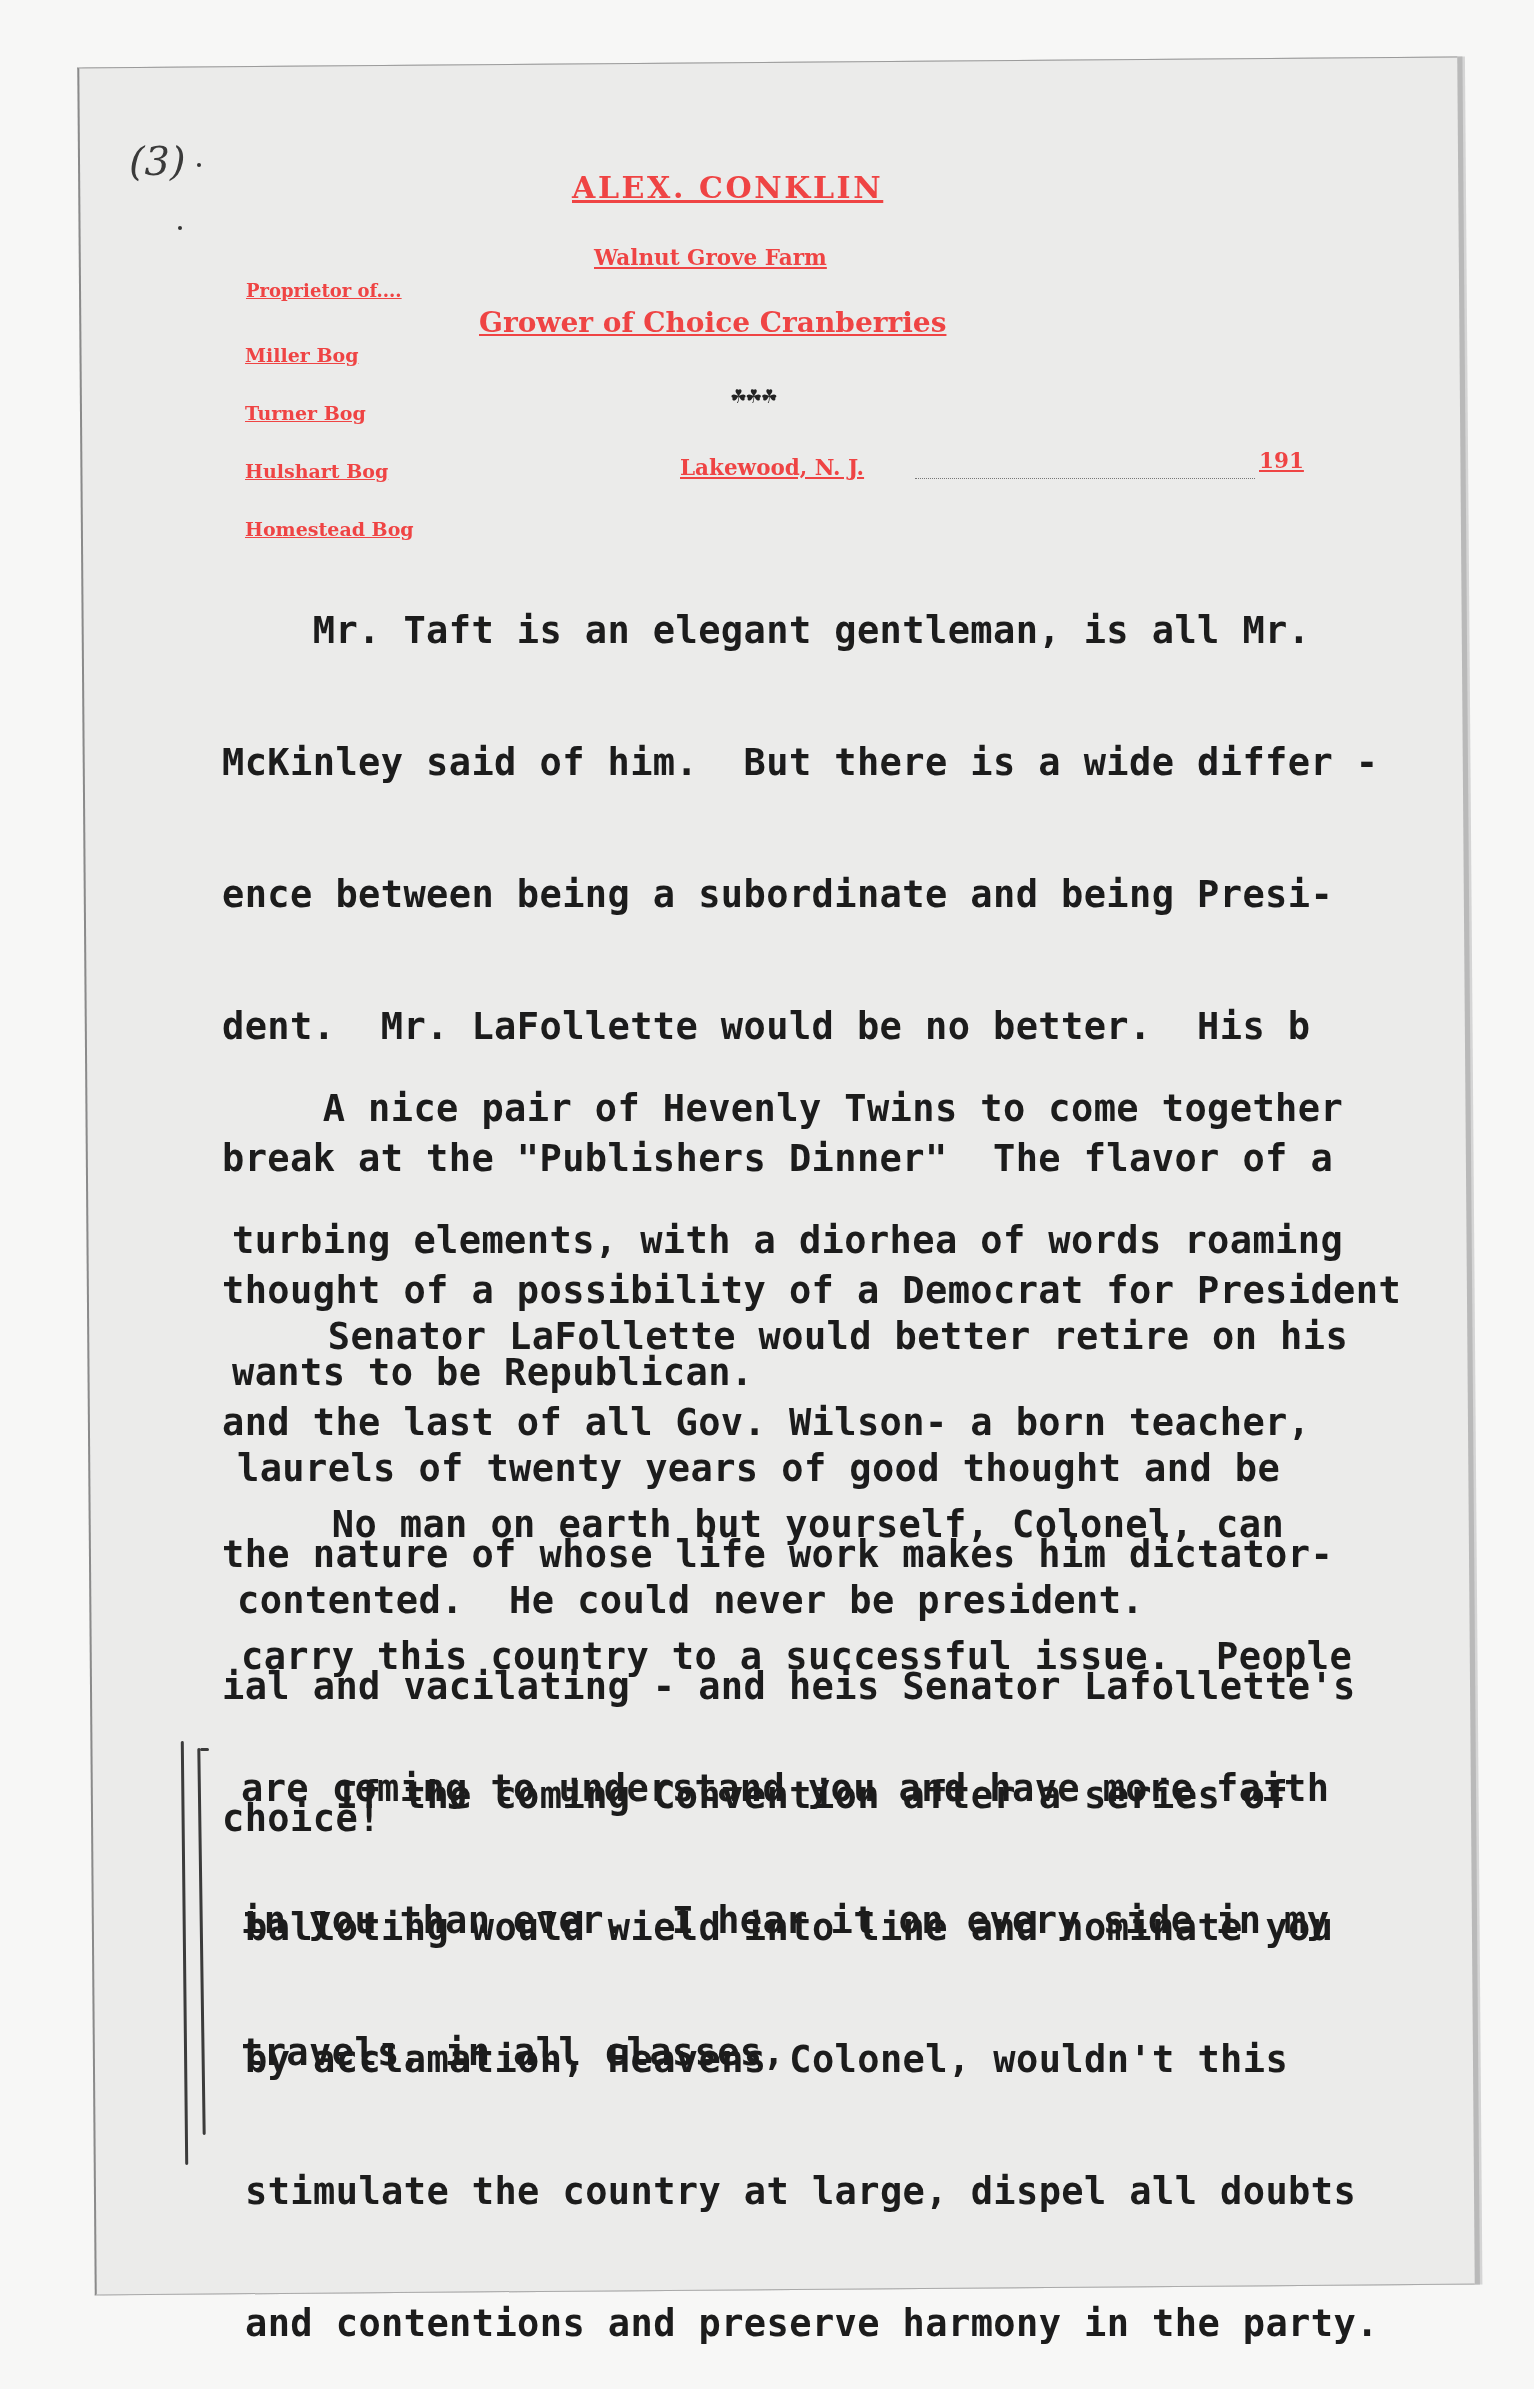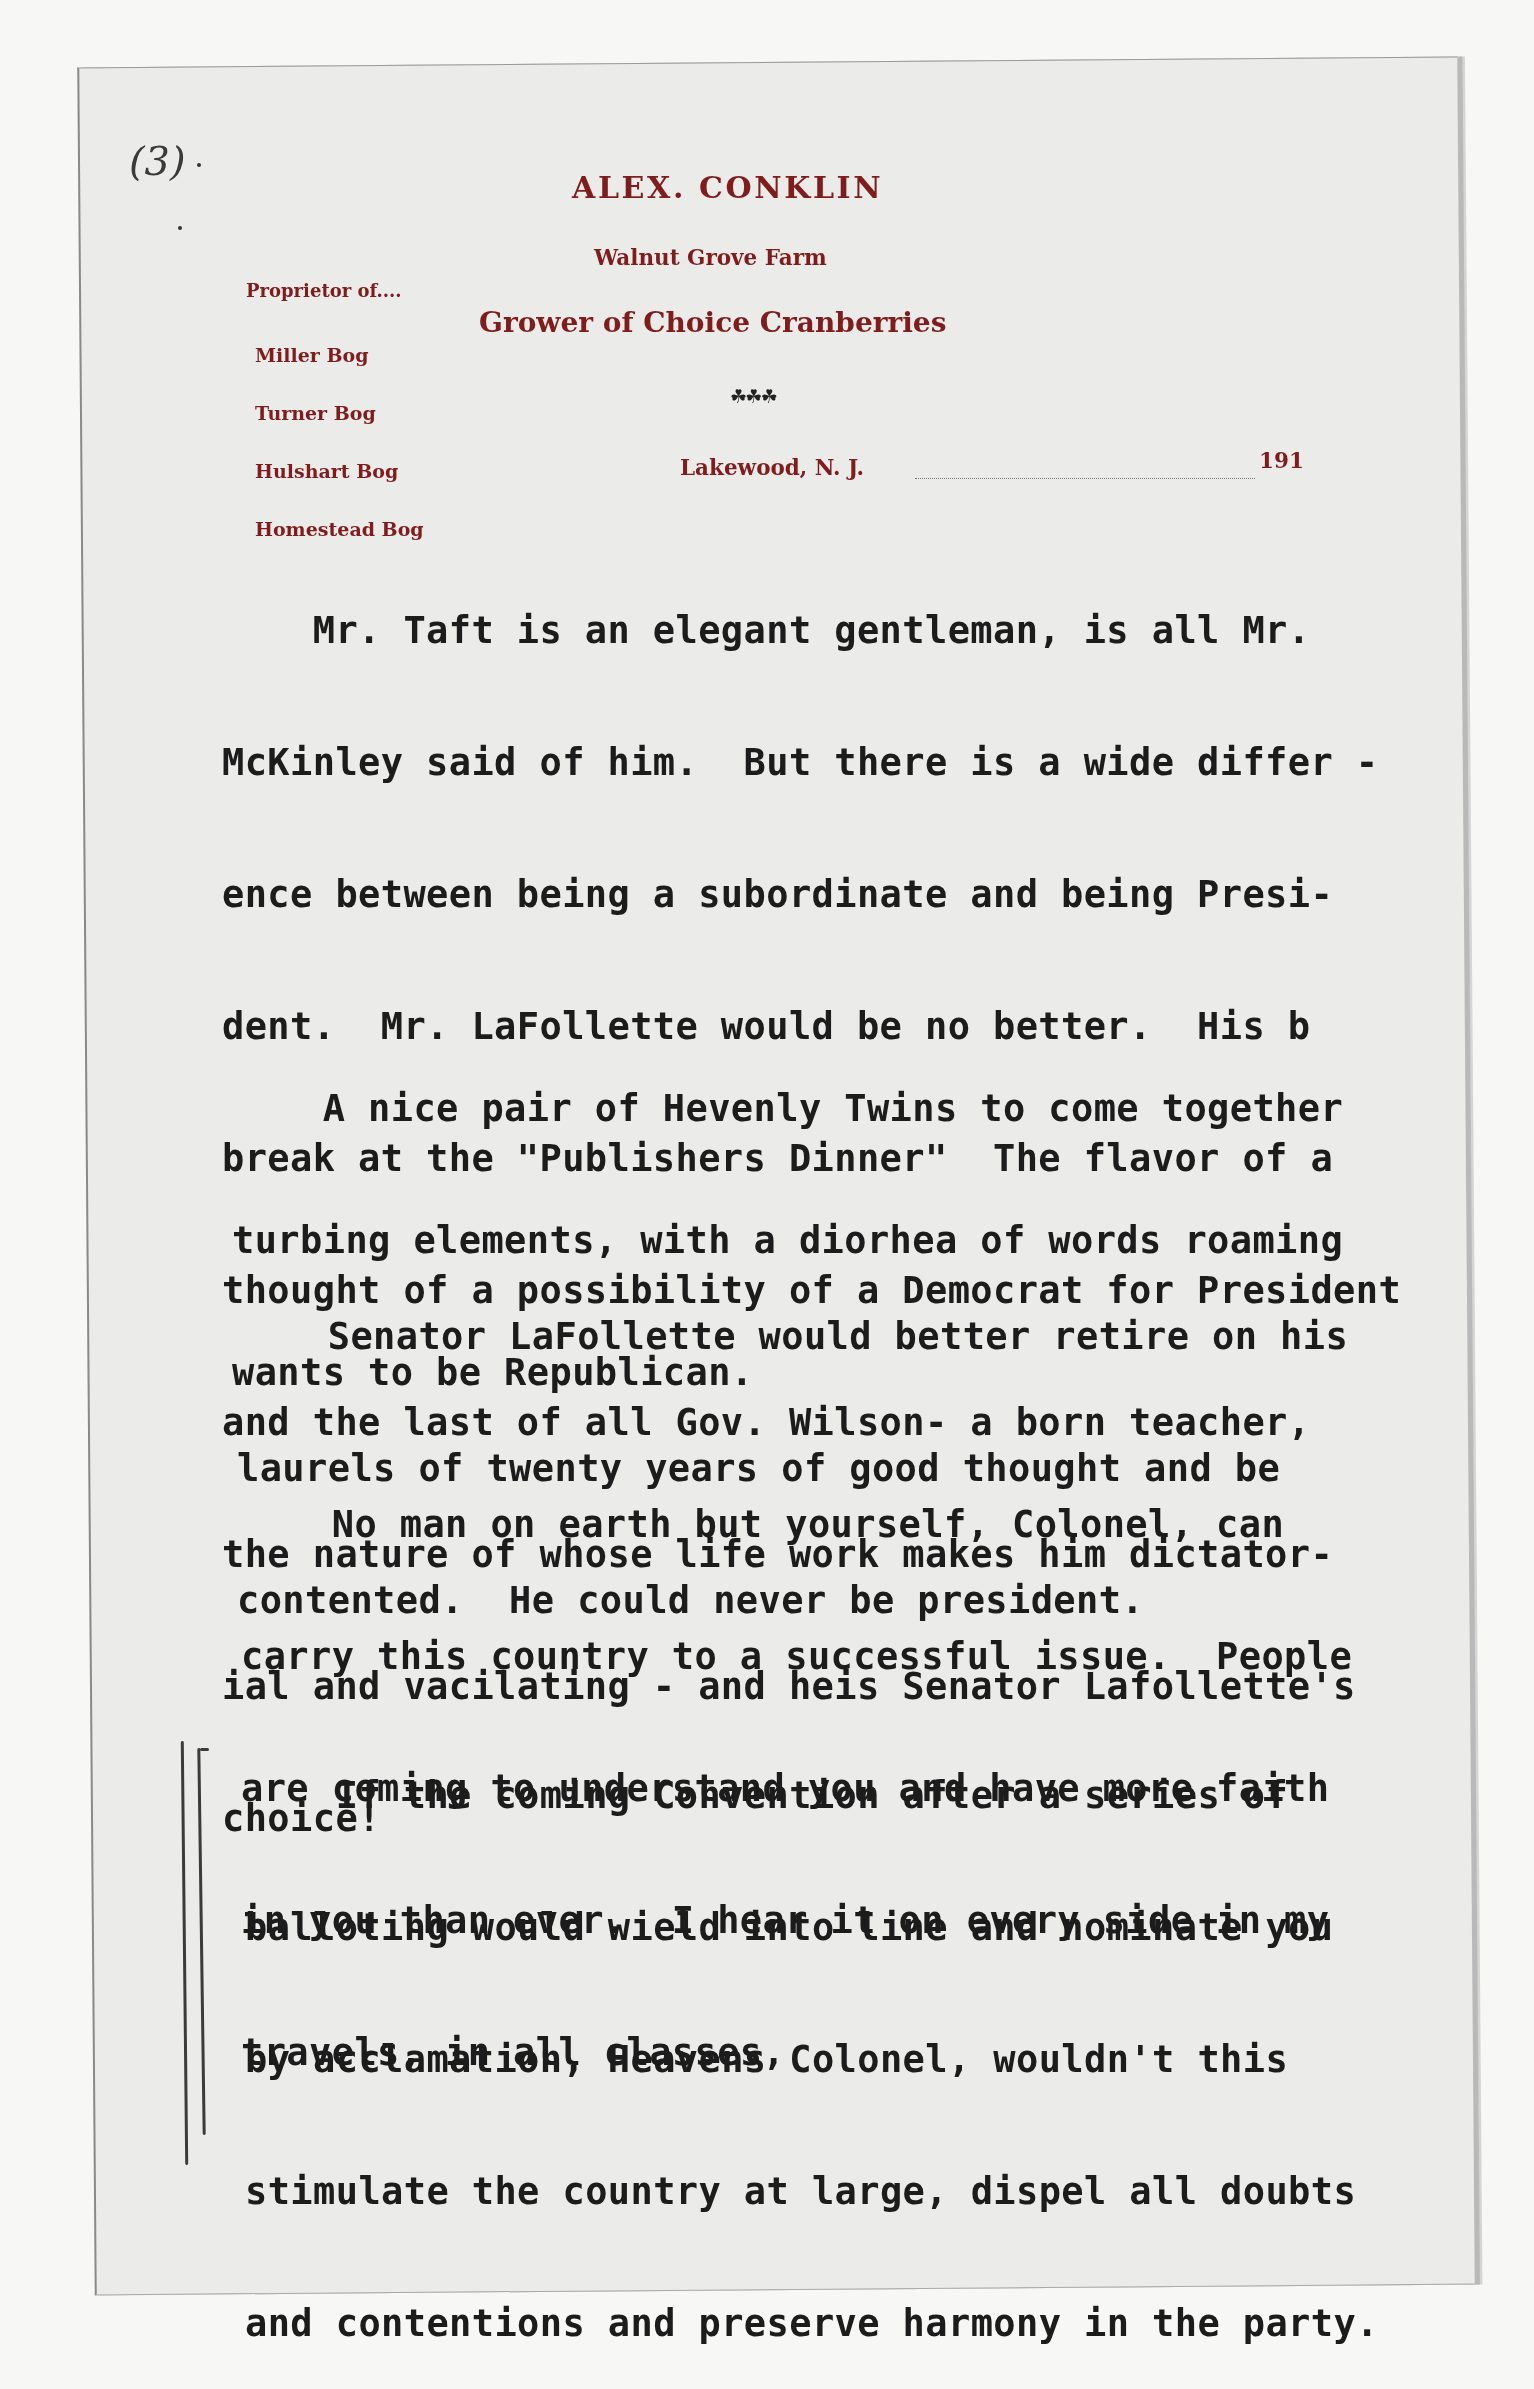--- a/index.html
+++ b/index.html
@@ -11,27 +11,27 @@
     position:absolute; left:86px; top:62px; width:1378px; height:2226px;
     background:#ebebea;
     border-left:2.6px solid #8a8a8a;
     border-top:1.7px solid #9a9a9a;
     border-bottom:1.7px solid #a9a9a9;
     box-shadow: 5.2px 0 0 #b9b9b9, 7.7px 0 0 #d5d5d5;
     transform: rotate(-0.45deg);
     transform-origin: 50% 50%;
   }
   .abs { position:absolute; white-space:pre; }
-  .serif { font-family:"DejaVu Serif", "Liberation Serif", serif; color:#7f1d1d; font-weight:bold; }
+  .serif { font-family:"DejaVu Serif", "Liberation Serif", serif; color:#ef4444; font-weight:bold;text-decoration:underline; }
   .hand { font-family:"DejaVu Serif", serif; font-style:italic; color:#3a3a3a; font-size:40px; }
   .title { font-size:30px; letter-spacing:2.6px; }
   .farm { font-size:21.5px; }
   .grower { font-size:28px; }
   .prop { font-size:18px; }
-  .bog { font-size:19px; line-height:26px;margin-left:10px; }
+  .bog { font-size:19px; line-height:26px; }
   .lake { font-size:21.5px; }
   .ornament { font-size:19px; letter-spacing:-1.7px; color:#222; }
   .leader { border-bottom:1.7px dotted #777; height:0; }
   .body-text {
     font-family:"DejaVu Sans Mono", "Liberation Mono", monospace;
     font-weight:bold; color:#1c1c1c;
     font-size:37px; letter-spacing:0.4px;
     line-height:44px;
   }
   .para { position:absolute; left:222px; margin:0; white-space:pre; }

